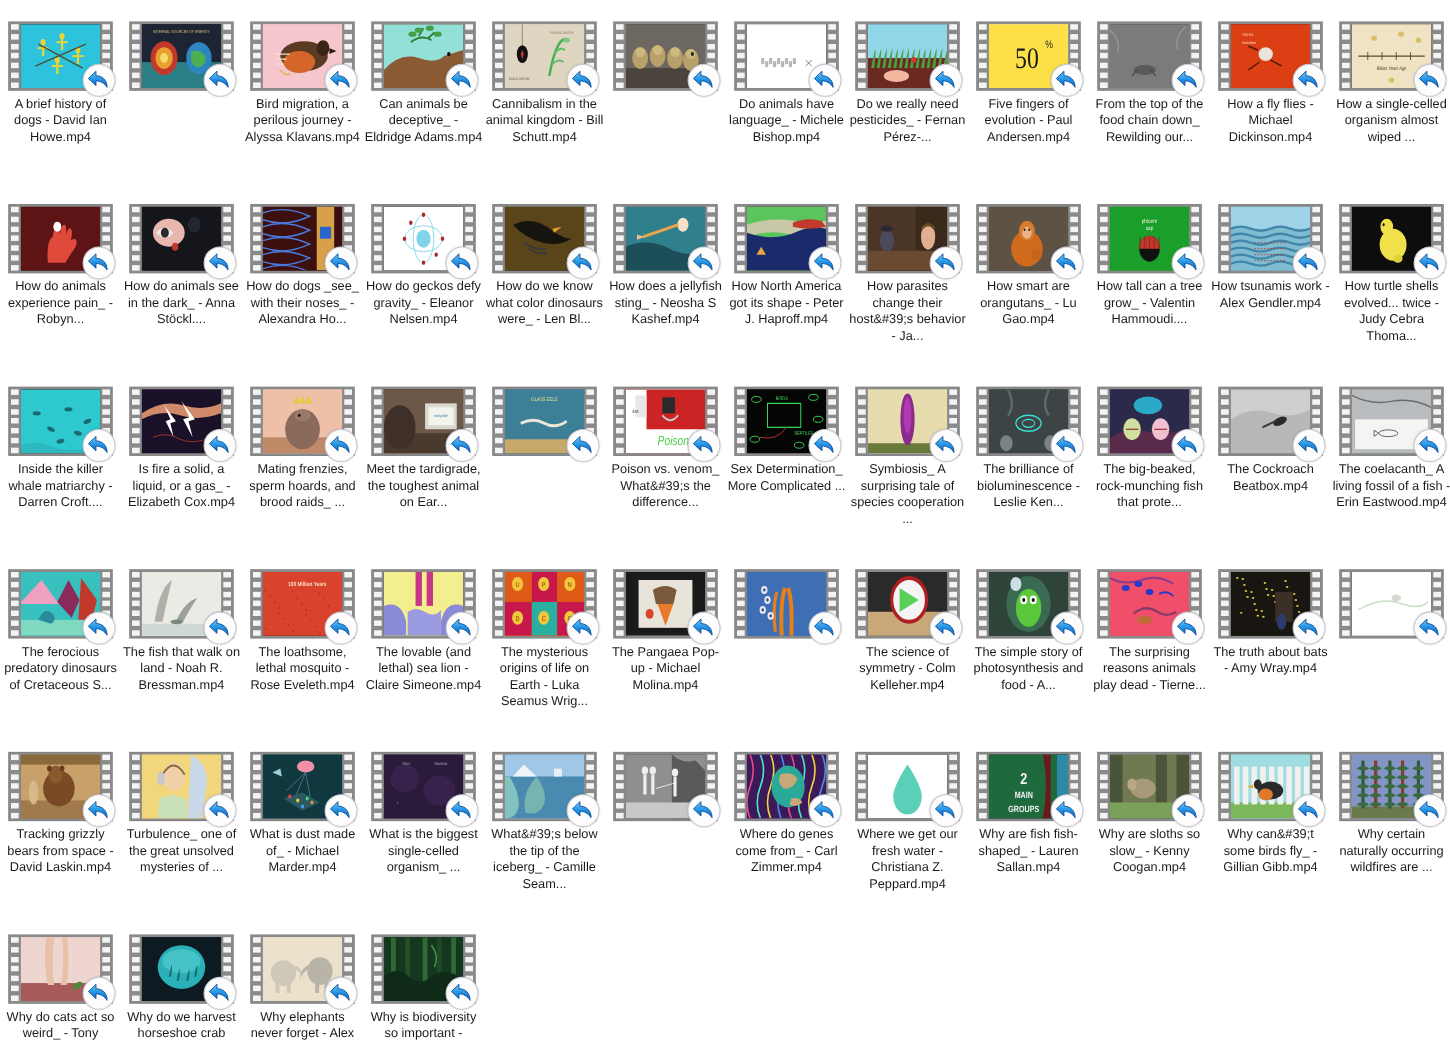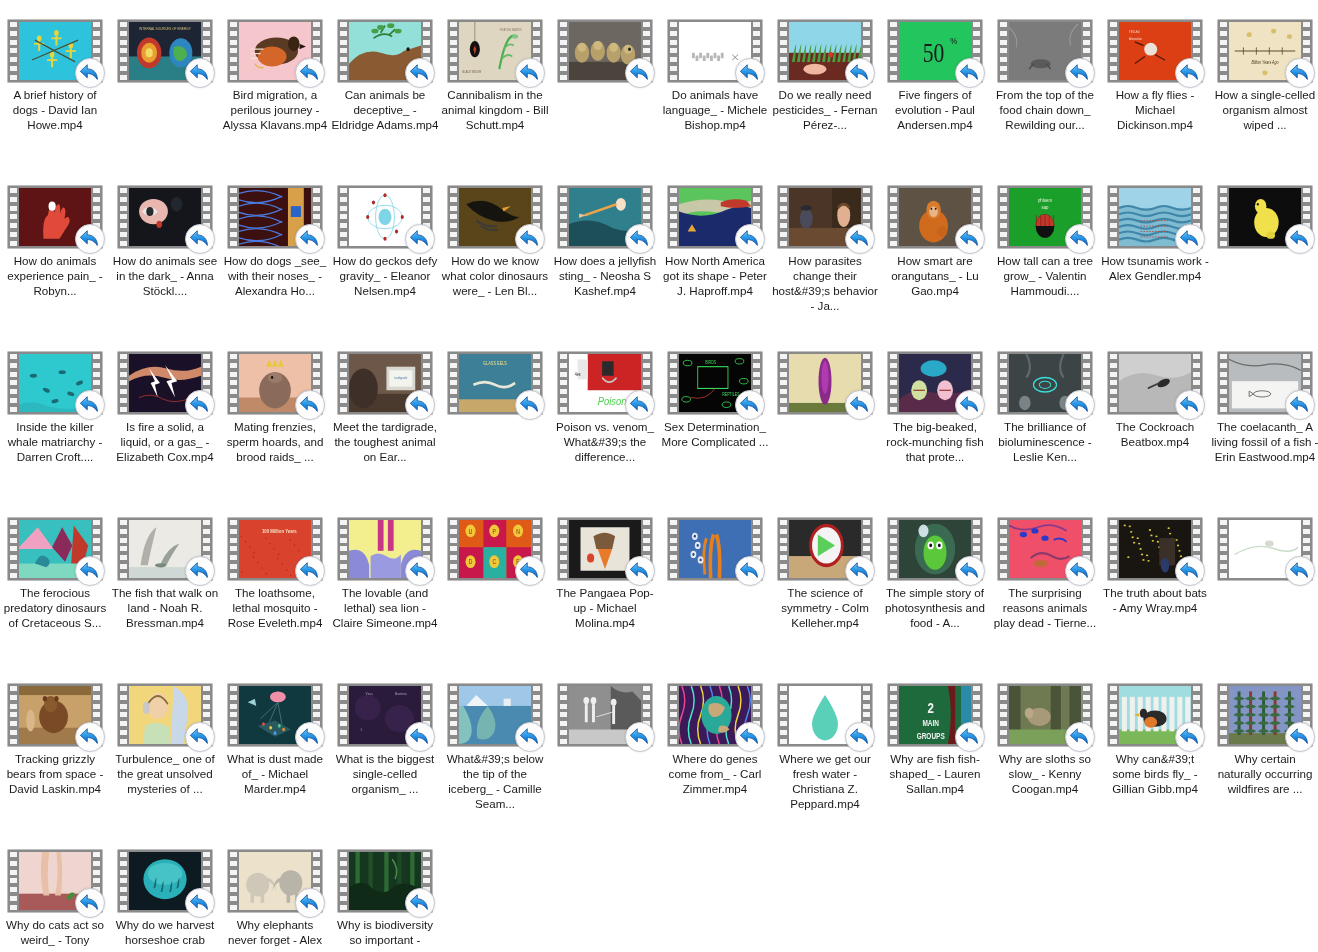--- a/index.html
+++ b/index.html
@@ -531,21 +531,21 @@
           <div class="sprockets">
             <span></span>
             <span></span>
             <span></span>
             <span></span>
             <span></span>
             <span></span>
             <span></span>
           </div>
           <div class="screen" style="background: rgb(232, 220, 200);">
-            <div class="art" style="background: #22c55e;">
+            <div class="art" style="background: #fde047;">
               <svg viewBox="0 0 100 64" preserveAspectRatio="none" style="position: absolute; inset: 0px; width: 100%; height: 100%;">
                 <text x="48" y="44" font-size="30" fill="#1a1a1a" text-anchor="middle" font-family="Liberation Serif, serif">50</text>
                 <text x="76" y="24" font-size="11" fill="#1a1a1a" text-anchor="middle">%</text>
               </svg>
             </div>
           </div>
           <div class="sprockets">
             <span></span>
             <span></span>
             <span></span>
@@ -1312,20 +1312,21 @@
               <linearGradient id="bg1" x1="0" y1="0" x2="0" y2="1">
                 <stop offset="0%" stop-color="#7ec8f5"></stop>
                 <stop offset="45%" stop-color="#2a9ae8"></stop>
                 <stop offset="100%" stop-color="#0b62c4"></stop>
               </linearGradient>
             </defs>
             <path d="M20 19 C20 11 14.5 7.5 9 7.5 L9 3 L1.5 10.2 L9 17.2 L9 12.6 C13.2 12.6 17 14.4 20 19 Z" fill="url(#bg1)" stroke="#0a4f9e" stroke-width="0.9" stroke-linejoin="round"></path>
           </svg>
         </div>
       </div>
+      <div class="caption">How turtle shells evolved... twice - Judy Cebra Thoma...</div>
     </div>
     <div class="file-item">
       <div class="thumb-wrap">
         <div class="film">
           <div class="sprockets">
             <span></span>
             <span></span>
             <span></span>
             <span></span>
             <span></span>
@@ -1704,20 +1705,70 @@
               <linearGradient id="bg1" x1="0" y1="0" x2="0" y2="1">
                 <stop offset="0%" stop-color="#7ec8f5"></stop>
                 <stop offset="45%" stop-color="#2a9ae8"></stop>
                 <stop offset="100%" stop-color="#0b62c4"></stop>
               </linearGradient>
             </defs>
             <path d="M20 19 C20 11 14.5 7.5 9 7.5 L9 3 L1.5 10.2 L9 17.2 L9 12.6 C13.2 12.6 17 14.4 20 19 Z" fill="url(#bg1)" stroke="#0a4f9e" stroke-width="0.9" stroke-linejoin="round"></path>
           </svg>
         </div>
       </div>
+      <div class="caption">Symbiosis_ A surprising tale of species cooperation ...</div>
+    </div>
+    <div class="file-item">
+      <div class="thumb-wrap">
+        <div class="film">
+          <div class="sprockets">
+            <span></span>
+            <span></span>
+            <span></span>
+            <span></span>
+            <span></span>
+            <span></span>
+            <span></span>
+          </div>
+          <div class="screen" style="background: rgb(43, 49, 50);">
+            <div class="art" style="background: rgb(65, 73, 74);">
+              <svg viewBox="0 0 100 64" preserveAspectRatio="none" style="position: absolute; inset: 0px; width: 100%; height: 100%;">
+                <rect x="0" y="0" width="100" height="64" fill="#3c4446"></rect>
+                <path d="M24 0 q10 16 0 26 M76 0 q-10 16 0 26" stroke="#5a6a6c" stroke-width="3" fill="none"></path>
+                <ellipse cx="50" cy="34" rx="16" ry="8" fill="none" stroke="#3ae0d8" stroke-width="1.6"></ellipse>
+                <ellipse cx="50" cy="34" rx="8" ry="4" fill="none" stroke="#3ae0d8" stroke-width="1.2"></ellipse>
+                <ellipse cx="22" cy="54" rx="8" ry="8" fill="#7a8486"></ellipse>
+                <ellipse cx="78" cy="54" rx="8" ry="8" fill="#7a8486"></ellipse>
+              </svg>
+            </div>
+          </div>
+          <div class="sprockets">
+            <span></span>
+            <span></span>
+            <span></span>
+            <span></span>
+            <span></span>
+            <span></span>
+            <span></span>
+          </div>
+        </div>
+        <div class="badge">
+          <svg width="22" height="22" viewBox="0 0 24 24">
+            <defs>
+              <linearGradient id="bg1" x1="0" y1="0" x2="0" y2="1">
+                <stop offset="0%" stop-color="#7ec8f5"></stop>
+                <stop offset="45%" stop-color="#2a9ae8"></stop>
+                <stop offset="100%" stop-color="#0b62c4"></stop>
+              </linearGradient>
+            </defs>
+            <path d="M20 19 C20 11 14.5 7.5 9 7.5 L9 3 L1.5 10.2 L9 17.2 L9 12.6 C13.2 12.6 17 14.4 20 19 Z" fill="url(#bg1)" stroke="#0a4f9e" stroke-width="0.9" stroke-linejoin="round"></path>
+          </svg>
+        </div>
+      </div>
+      <div class="caption">The brilliance of bioluminescence - Leslie Ken...</div>
     </div>
     <div class="file-item">
       <div class="thumb-wrap">
         <div class="film">
           <div class="sprockets">
             <span></span>
             <span></span>
             <span></span>
             <span></span>
             <span></span>
@@ -1753,69 +1804,20 @@
                 <stop offset="0%" stop-color="#7ec8f5"></stop>
                 <stop offset="45%" stop-color="#2a9ae8"></stop>
                 <stop offset="100%" stop-color="#0b62c4"></stop>
               </linearGradient>
             </defs>
             <path d="M20 19 C20 11 14.5 7.5 9 7.5 L9 3 L1.5 10.2 L9 17.2 L9 12.6 C13.2 12.6 17 14.4 20 19 Z" fill="url(#bg1)" stroke="#0a4f9e" stroke-width="0.9" stroke-linejoin="round"></path>
           </svg>
         </div>
       </div>
       <div class="caption">The big-beaked, rock-munching fish that prote...</div>
-    </div>
-    <div class="file-item">
-      <div class="thumb-wrap">
-        <div class="film">
-          <div class="sprockets">
-            <span></span>
-            <span></span>
-            <span></span>
-            <span></span>
-            <span></span>
-            <span></span>
-            <span></span>
-          </div>
-          <div class="screen" style="background: rgb(43, 49, 50);">
-            <div class="art" style="background: rgb(65, 73, 74);">
-              <svg viewBox="0 0 100 64" preserveAspectRatio="none" style="position: absolute; inset: 0px; width: 100%; height: 100%;">
-                <rect x="0" y="0" width="100" height="64" fill="#3c4446"></rect>
-                <path d="M24 0 q10 16 0 26 M76 0 q-10 16 0 26" stroke="#5a6a6c" stroke-width="3" fill="none"></path>
-                <ellipse cx="50" cy="34" rx="16" ry="8" fill="none" stroke="#3ae0d8" stroke-width="1.6"></ellipse>
-                <ellipse cx="50" cy="34" rx="8" ry="4" fill="none" stroke="#3ae0d8" stroke-width="1.2"></ellipse>
-                <ellipse cx="22" cy="54" rx="8" ry="8" fill="#7a8486"></ellipse>
-                <ellipse cx="78" cy="54" rx="8" ry="8" fill="#7a8486"></ellipse>
-              </svg>
-            </div>
-          </div>
-          <div class="sprockets">
-            <span></span>
-            <span></span>
-            <span></span>
-            <span></span>
-            <span></span>
-            <span></span>
-            <span></span>
-          </div>
-        </div>
-        <div class="badge">
-          <svg width="22" height="22" viewBox="0 0 24 24">
-            <defs>
-              <linearGradient id="bg1" x1="0" y1="0" x2="0" y2="1">
-                <stop offset="0%" stop-color="#7ec8f5"></stop>
-                <stop offset="45%" stop-color="#2a9ae8"></stop>
-                <stop offset="100%" stop-color="#0b62c4"></stop>
-              </linearGradient>
-            </defs>
-            <path d="M20 19 C20 11 14.5 7.5 9 7.5 L9 3 L1.5 10.2 L9 17.2 L9 12.6 C13.2 12.6 17 14.4 20 19 Z" fill="url(#bg1)" stroke="#0a4f9e" stroke-width="0.9" stroke-linejoin="round"></path>
-          </svg>
-        </div>
-      </div>
-      <div class="caption">The brilliance of bioluminescence - Leslie Ken...</div>
     </div>
     <div class="file-item">
       <div class="thumb-wrap">
         <div class="film">
           <div class="sprockets">
             <span></span>
             <span></span>
             <span></span>
             <span></span>
             <span></span>
@@ -2171,20 +2173,21 @@
               <linearGradient id="bg1" x1="0" y1="0" x2="0" y2="1">
                 <stop offset="0%" stop-color="#7ec8f5"></stop>
                 <stop offset="45%" stop-color="#2a9ae8"></stop>
                 <stop offset="100%" stop-color="#0b62c4"></stop>
               </linearGradient>
             </defs>
             <path d="M20 19 C20 11 14.5 7.5 9 7.5 L9 3 L1.5 10.2 L9 17.2 L9 12.6 C13.2 12.6 17 14.4 20 19 Z" fill="url(#bg1)" stroke="#0a4f9e" stroke-width="0.9" stroke-linejoin="round"></path>
           </svg>
         </div>
       </div>
+      <div class="caption">The mysterious origins of life on Earth - Luka Seamus Wrig...</div>
     </div>
     <div class="file-item">
       <div class="thumb-wrap">
         <div class="film">
           <div class="sprockets">
             <span></span>
             <span></span>
             <span></span>
             <span></span>
             <span></span>

